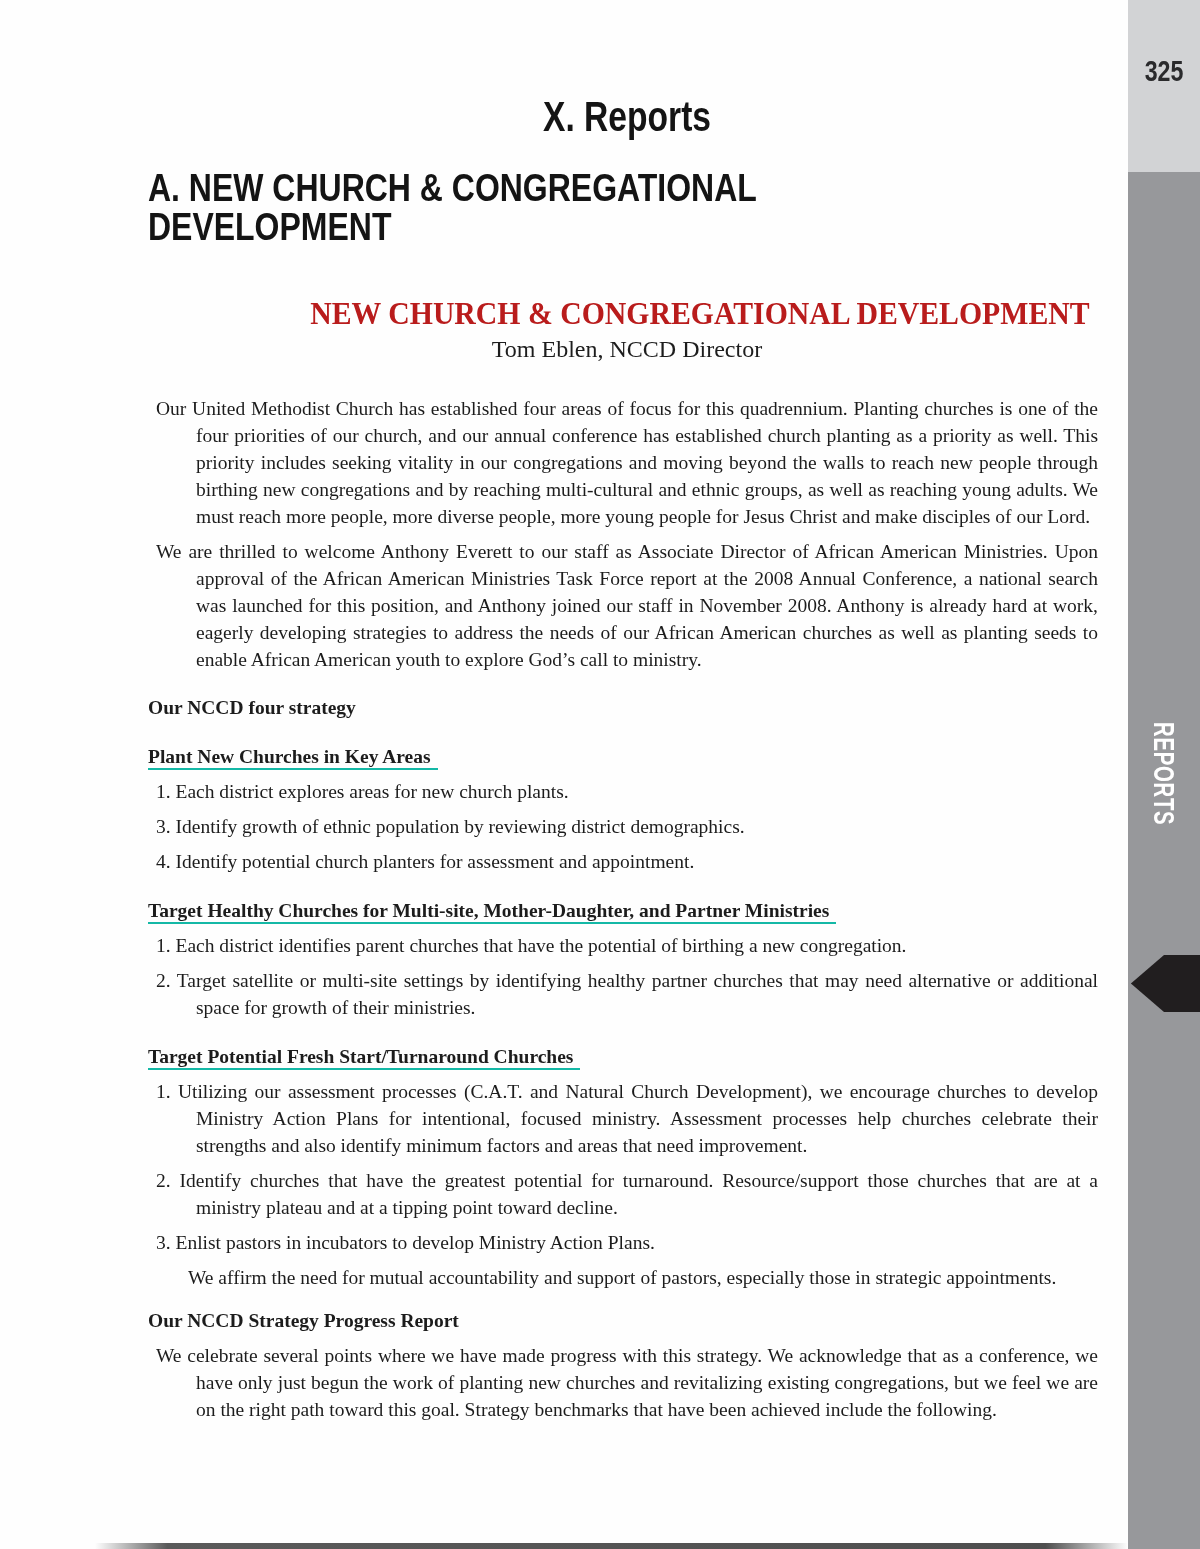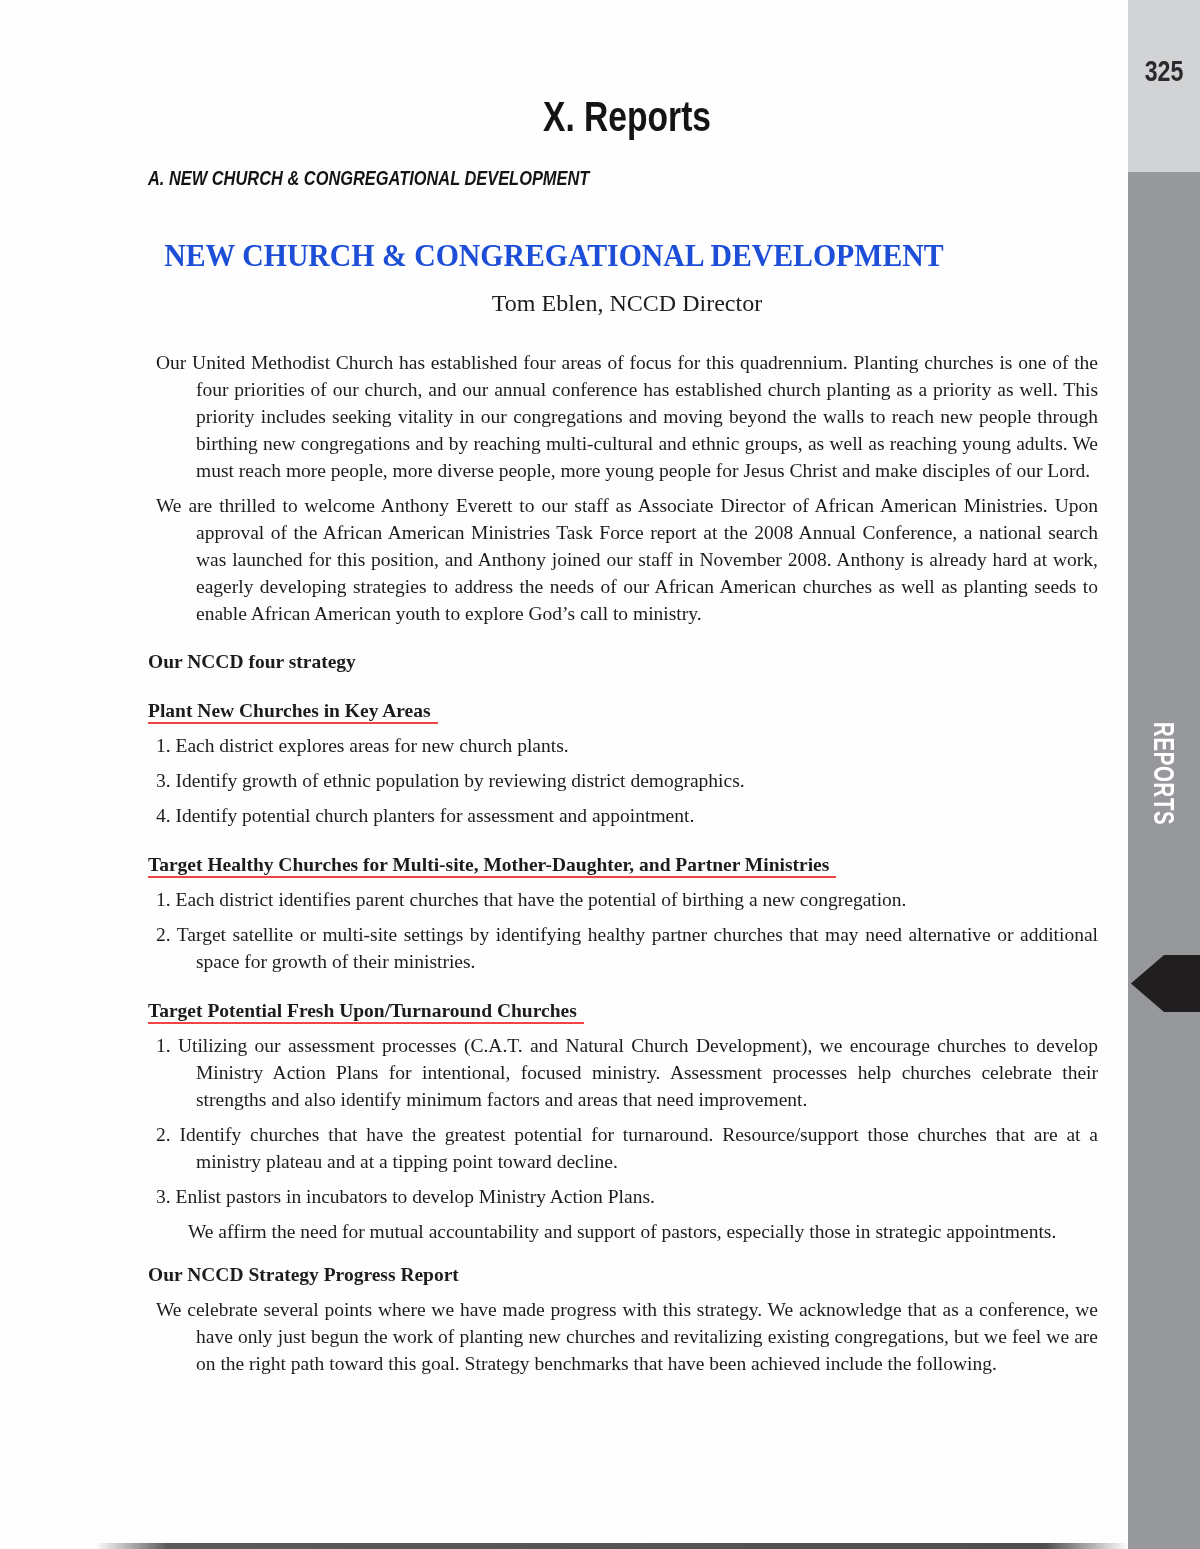--- a/index.html
+++ b/index.html
@@ -85,33 +85,32 @@
     font-weight: 800;
     font-size: 42px;
     line-height: 1;
     color: #141414;
   }
   .doc-title > span { display: inline-block; transform: scaleX(0.8); transform-origin: center; }
   .section-label {
     margin: 30px 0 0 0;
     font-family: "Liberation Sans", sans-serif;
     font-weight: 800;
-    font-size: 20px;
+    font-size: 39px;
     line-height: 1;
     color: #141414;
-    font-style: italic;
   }
   .section-label > span { display: inline-block; transform: scaleX(0.82); transform-origin: left center; }
   .report-title {
-    margin: 52px 0 16px 0;
-    text-align: left;
+    margin: 52px 0 4px 0;
+    text-align: right;
     font-weight: bold;
     font-size: 31px;
     line-height: 1.05;
-    color: #1d4ed8;
+    color: #b91c1c;
   }
   .report-title > span { display: inline-block; transform: scaleX(0.96); transform-origin: center; }
   .byline {
     margin: 4px 0 0 0;
     text-align: center;
     font-size: 24px;
     line-height: 1.2;
     color: #1d1d1d;
   }
 
@@ -131,21 +130,21 @@
   }
   .bold-heading {
     margin: 21px 0 0 0;
     font-weight: bold;
   }
   .list-heading {
     margin: 22px 0 0 0;
     font-weight: bold;
   }
   .list-heading > span {
-    border-bottom: 2px solid #ef4444;
+    border-bottom: 2px solid #14b8a6;
     padding-bottom: 1px;
     padding-right: 7px;
   }
   .progress-heading { margin-top: 16px; }
 </style>
 </head>
 <body>
 
 <div class="page">
 
@@ -187,21 +186,21 @@
     <p class="hang">3. Identify growth of ethnic population by reviewing district demographics.</p>
     <p class="hang">4. Identify potential church planters for assessment and appointment.</p>
 
     <p class="list-heading">
       <span>Target Healthy Churches for Multi-site, Mother-Daughter, and Partner Ministries</span>
     </p>
     <p class="hang">1. Each district identifies parent churches that have the potential of birthing a new congregation.</p>
     <p class="hang">2. Target satellite or multi-site settings by identifying healthy partner churches that may need alternative or additional space for growth of their ministries.</p>
 
     <p class="list-heading">
-      <span>Target Potential Fresh Upon/Turnaround Churches</span>
+      <span>Target Potential Fresh Start/Turnaround Churches</span>
     </p>
     <p class="hang">1. Utilizing our assessment processes (C.A.T. and Natural Church Development), we encourage churches to develop Ministry Action Plans for intentional, focused ministry. Assessment processes help churches celebrate their strengths and also identify minimum factors and areas that need improvement.</p>
     <p class="hang">2. Identify churches that have the greatest potential for turnaround. Resource/support those churches that are at a ministry plateau and at a tipping point toward decline.</p>
     <p class="hang">3. Enlist pastors in incubators to develop Ministry Action Plans.</p>
     <p class="note">We affirm the need for mutual accountability and support of pastors, especially those in strategic appointments.</p>
 
     <p class="bold-heading progress-heading">Our NCCD Strategy Progress Report</p>
     <p class="hang">We celebrate several points where we have made progress with this strategy. We acknowledge that as a conference, we have only just begun the work of planting new churches and revitalizing existing congregations, but we feel we are on the right path toward this goal.  Strategy benchmarks that have been achieved include the following.</p>
 
   </div>

